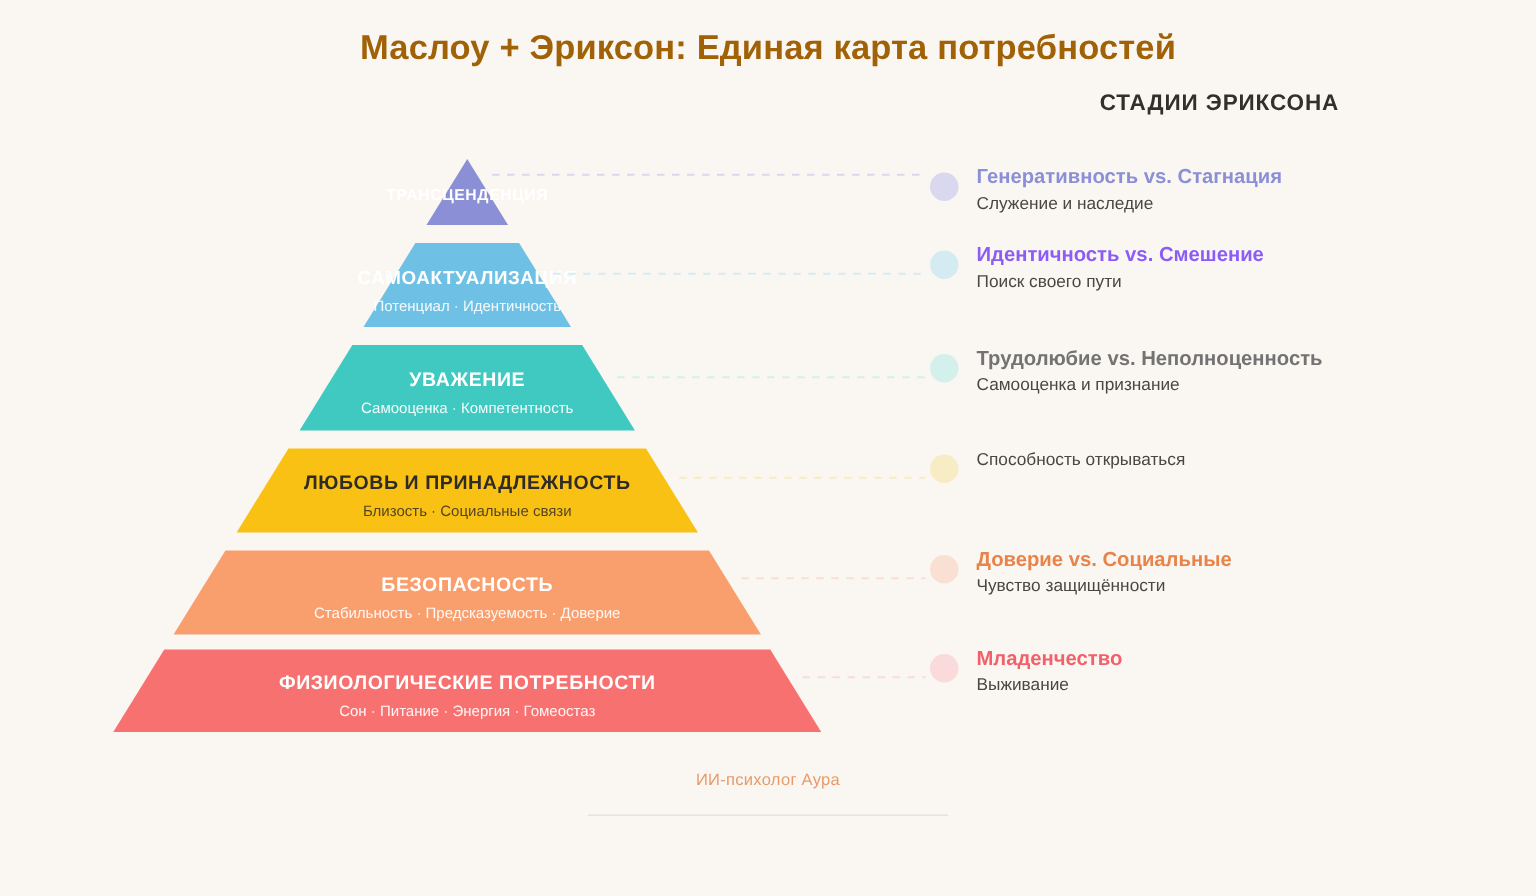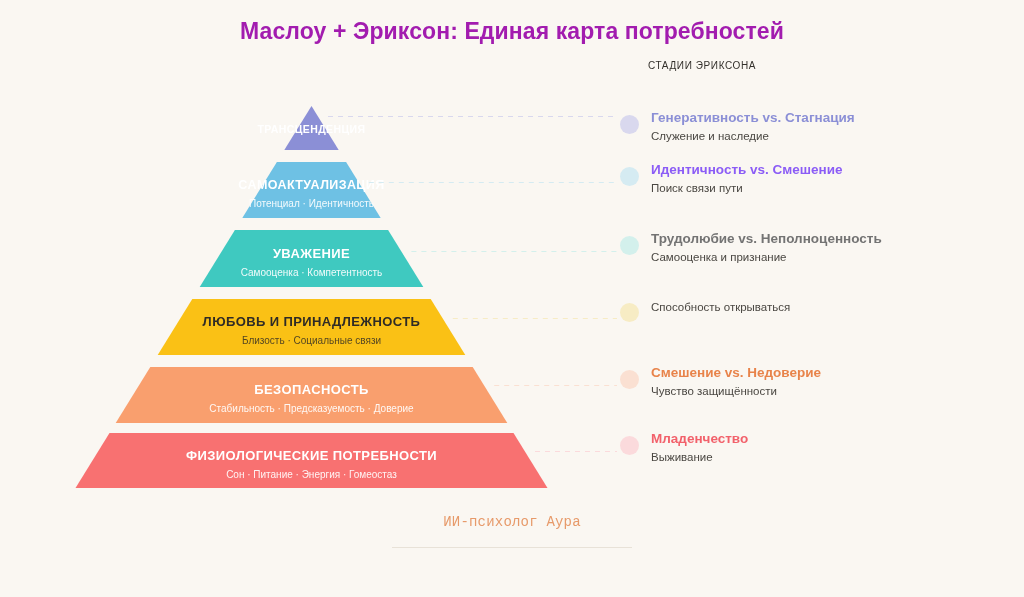--- a/index.html
+++ b/index.html
@@ -16,32 +16,32 @@
   }
 
   #page-title {
     position: absolute;
     top: 18px;
     left: 0;
     width: 1024px;
     text-align: center;
     font-size: 23px;
     font-weight: bold;
-    color: #a21caf;
+    color: #a16207;
     letter-spacing: 0.1px;
   }
 
   #legend-heading {
     position: absolute;
     top: 60px;
     left: 648px;
     width: 330px;
-    text-align: left;
-    font-size: 10px;
-    font-weight: normal;
+    text-align: center;
+    font-size: 15px;
+    font-weight: bold;
     color: #33302b;
     letter-spacing: 0.6px;
   }
 
   #pyramid-stage {
     position: absolute;
     left: 0;
     top: 12px;
     width: 1024px;
     height: 441px;
@@ -99,24 +99,23 @@
 
   
   #footer-wrap {
     position: absolute;
     left: 392px;
     top: 514px;
     width: 240px;
     text-align: center;
   }
   #footer-label {
-    font-size: 14px;
+    font-size: 11px;
     color: #e79a6a;
     letter-spacing: 0.2px;
-    font-family: Liberation Mono, monospace;
   }
   #footer-rule {
     margin-top: 17px;
     height: 1px;
     background: #e8e2d8;
     width: 240px;
   }
 </style>
 </head>
 <body>
@@ -163,40 +162,40 @@
       <div class="legend-dot" style="background: rgb(217, 216, 238);"></div>
       <div class="legend-text">
         <div class="legend-title" style="color: rgb(139, 143, 214);">Генеративность vs. Стагнация</div>
         <div class="legend-sub">Служение и наследие</div>
       </div>
     </div>
     <div class="legend-row" style="top: 161px;">
       <div class="legend-dot" style="background: rgb(213, 235, 242);"></div>
       <div class="legend-text">
         <div class="legend-title" style="color: #8b5cf6;">Идентичность vs. Смешение</div>
-        <div class="legend-sub">Поиск связи пути</div>
+        <div class="legend-sub">Поиск своего пути</div>
       </div>
     </div>
     <div class="legend-row" style="top: 230px;">
       <div class="legend-dot" style="background: rgb(211, 240, 236);"></div>
       <div class="legend-text">
         <div class="legend-title" style="color: #737373;">Трудолюбие vs. Неполноценность</div>
         <div class="legend-sub">Самооценка и признание</div>
       </div>
     </div>
     <div class="legend-row" style="top: 297px;">
       <div class="legend-dot" style="background: rgb(247, 236, 196);"></div>
       <div class="legend-text">
         <div class="legend-sub">Способность открываться</div>
       </div>
     </div>
     <div class="legend-row" style="top: 364px;">
       <div class="legend-dot" style="background: rgb(250, 224, 210);"></div>
       <div class="legend-text">
-        <div class="legend-title" style="color: rgb(232, 131, 74);">Смешение vs. Недоверие</div>
+        <div class="legend-title" style="color: rgb(232, 131, 74);">Доверие vs. Социальные</div>
         <div class="legend-sub">Чувство защищённости</div>
       </div>
     </div>
     <div class="legend-row" style="top: 430px;">
       <div class="legend-dot" style="background: rgb(251, 218, 220);"></div>
       <div class="legend-text">
         <div class="legend-title" style="color: rgb(242, 97, 107);">Младенчество</div>
         <div class="legend-sub">Выживание</div>
       </div>
     </div>

